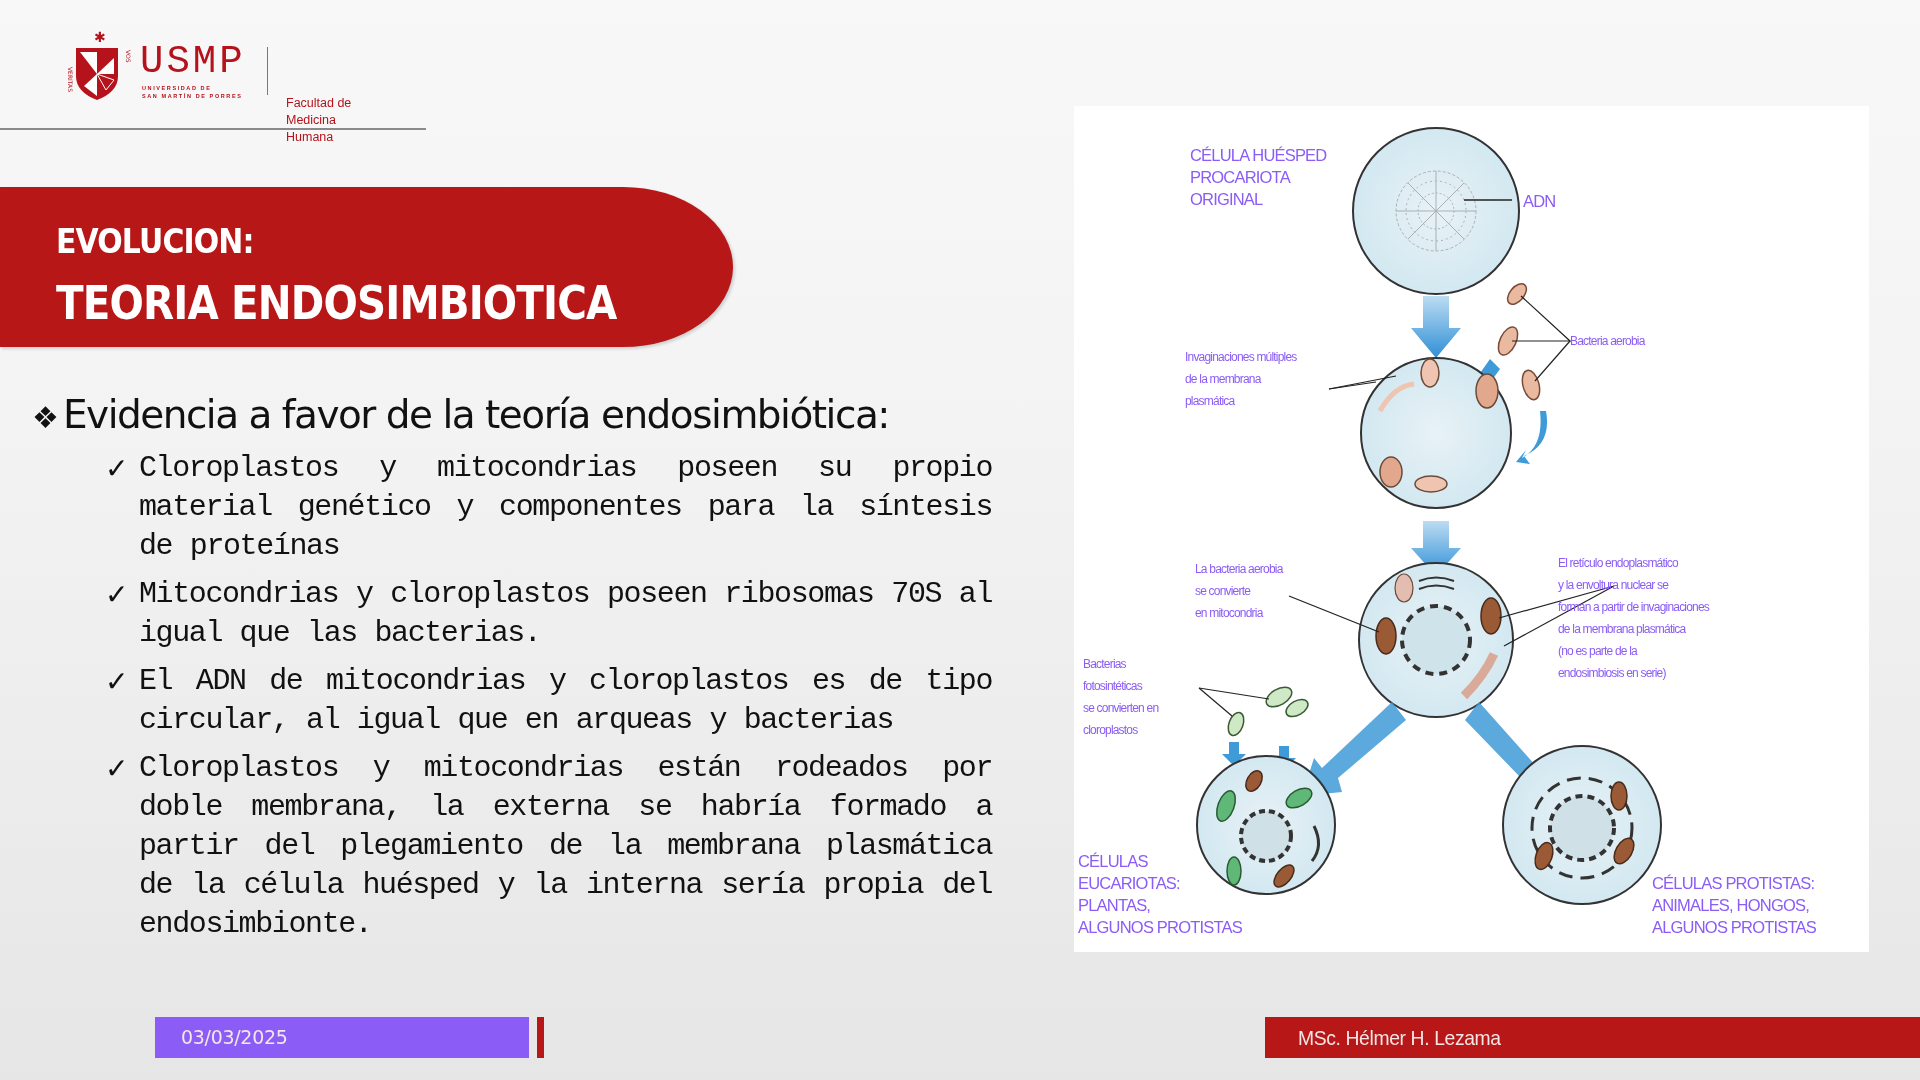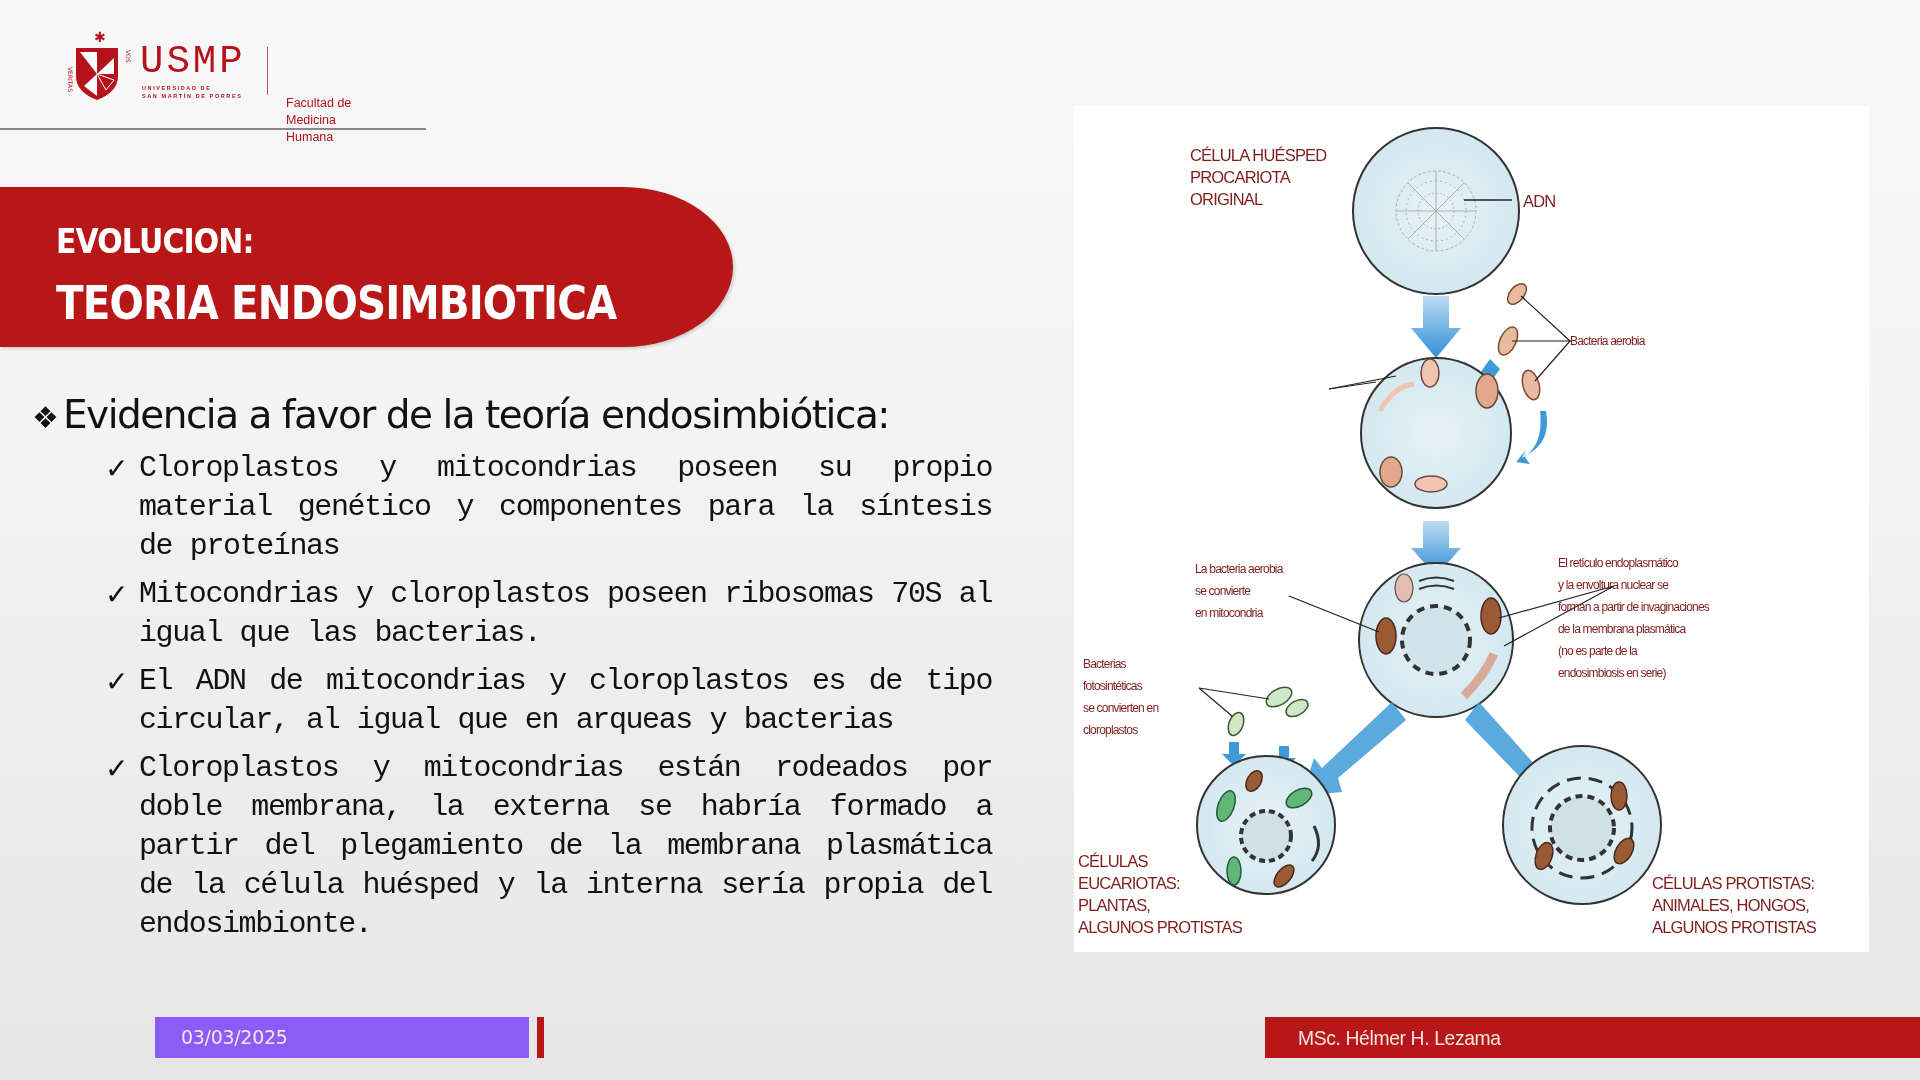--- a/index.html
+++ b/index.html
@@ -29,21 +29,21 @@
   .main-bullet { font-size:39px; display:flex; align-items:baseline; white-space:nowrap; font-family:"DejaVu Sans", sans-serif; letter-spacing:-1.5px; }
   .main-bullet .mk { font-size:30px; margin-right:4px; letter-spacing:0; }
   .sub-list { margin:12px 0 0 73px; padding:0; list-style:none; }
   .sub-item { display:flex; margin-bottom:9px; }
   .sub-item .ck { width:34px; flex:none; font-size:28px; line-height:39px; }
   .sub-item .tx { font-size:30px; line-height:39px; text-align:justify; font-family:Liberation Mono, monospace; letter-spacing:-1.4px; word-spacing:1px; }
 
   
   .diagram { left:1074px; top:106px; width:795px; height:846px; background:#fff; }
   .diagram svg { position:absolute; left:0; top:0; }
-  .lbl { position:absolute; font-size:16.5px; line-height:22px; color:#7f1d1d; letter-spacing:-0.8px; font-family:"Liberation Sans", sans-serif; white-space:nowrap; }
+  .lbl { position:absolute; font-size:16.5px; line-height:22px; color:#8b5cf6; letter-spacing:-0.8px; font-family:"Liberation Sans", sans-serif; white-space:nowrap; }
   .lbl.sm { font-size:12px; line-height:22px; }
 
   
   .foot-date { left:155px; top:1017px; width:374px; height:41px; background:#8b5cf6; }
   .foot-date span { position:absolute; left:26px; top:9px; color:#f3e6e6; font-size:19px; font-family:"DejaVu Sans", sans-serif; letter-spacing:-0.3px; }
   .foot-date-tab { left:537px; top:1017px; width:7px; height:41px; background:#b71717; }
   .foot-auth { left:1265px; top:1017px; width:628px; height:41px; background:#b71717;padding-left:40px; }
   .foot-auth span { position:absolute; left:33px; top:9px; color:#f3e6e6; font-size:21px; font-family:"Liberation Sans", sans-serif; letter-spacing:-0.4px; transform:scaleX(0.92); transform-origin:left; }
   .foot-auth-tab { left:1900px; top:1017px; width:20px; height:41px; background:#b71717; }
 </style>
@@ -205,20 +205,25 @@
     </g>
   </svg>
 
   <div class="lbl" style="left:116px; top:38px;">
     <div>CÉLULA HUÉSPED</div>
     <div>PROCARIOTA</div>
     <div>ORIGINAL</div>
   </div>
   <div class="lbl" style="left:449px; top:84px;">ADN</div>
   <div class="lbl sm" style="left:496px; top:224px;">Bacteria aerobia</div>
+  <div class="lbl sm" style="left:111px; top:240px;">
+    <div>Invaginaciones múltiples</div>
+    <div>de la membrana</div>
+    <div>plasmática</div>
+  </div>
   <div class="lbl sm" style="left:121px; top:452px;">
     <div>La bacteria aerobia</div>
     <div>se convierte</div>
     <div>en mitocondria</div>
   </div>
   <div class="lbl sm" style="left:484px; top:446px;">
     <div>El retículo endoplasmático</div>
     <div>y la envoltura nuclear se</div>
     <div>forman a partir de invaginaciones</div>
     <div>de la membrana plasmática</div>

